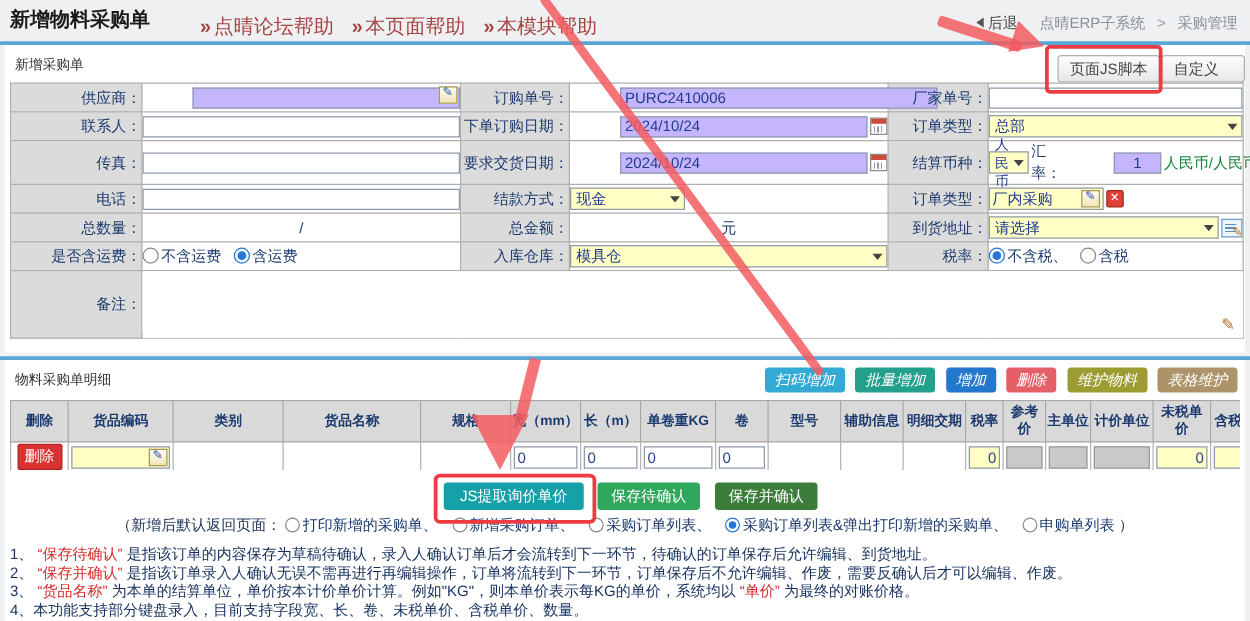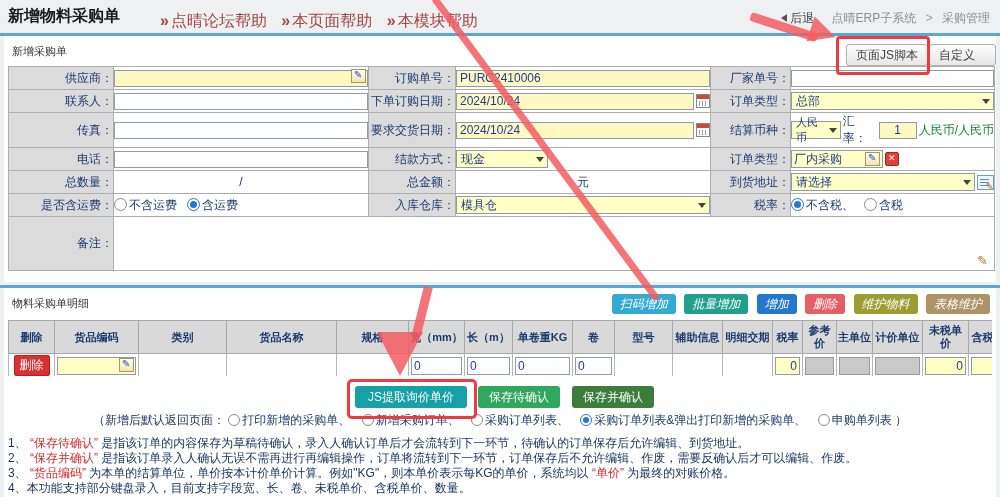--- a/index.html
+++ b/index.html
@@ -31,21 +31,21 @@
     background:linear-gradient(#fdfdfd,#e7e7e7);border:1px solid #b0b0b0;border-radius:3px;cursor:pointer;box-sizing:border-box;}
   #btn-pagejs{left:842px;}
   #btn-customform{left:925px;}
   
   table.form{position:absolute;left:4px;top:30px;border-collapse:collapse;table-layout:fixed;width:986px;font-size:12px;}
   table.form td{border:1px solid #aeaeae;height:23px;padding:0;box-sizing:border-box;}
   td.lbl{background:#dbdbdb;color:#1c3a6e;text-align:right;padding-right:4px;}
   td.fld{background:#fff;padding:2px 3px;}
   .fldflex{display:flex;align-items:center;gap:2px;height:100%;}
   .inp{height:17px;border:1px solid #8d9bab;font-size:12px;color:#203c8f;padding:0 3px;box-sizing:border-box;background:#fff;outline:none;font-family:inherit;}
-  .inp.yellow{background:#fef9c3;}
+  .inp.yellow{background:#c4b5fd;margin-left:40px;}
   .grow{flex:1;min-width:0;}
   .center-val{width:100%;text-align:center;color:#1c3a6e;}
   
   .sel{display:inline-flex;align-items:center;justify-content:space-between;height:18px;border:1px solid #8d9bab;
     background:#ffffc6;font-size:12px;color:#203c8f;padding:0 3px 0 4px;box-sizing:border-box;cursor:pointer;}
   .sel .chev{width:0;height:0;border-left:4px solid transparent;border-right:4px solid transparent;border-top:5px solid #444;margin-left:4px;}
   
   .lk-icon{display:inline-block;width:15px;height:14px;background:linear-gradient(#fffdf2,#f1e6ba);border:1px solid #a89a50;box-sizing:border-box;position:relative;cursor:pointer;flex:0 0 auto;}
   .lk-icon::after{content:"✎";position:absolute;left:2px;top:-1px;font-size:10px;color:#2a52b0;}
   .cal-icon{display:inline-block;width:14px;height:14px;background:#fff;border:1px solid #8a8a8a;box-sizing:border-box;position:relative;cursor:pointer;flex:0 0 auto;}
@@ -356,21 +356,21 @@
   <span class="ropt"><span class="radio"></span><span>新增采购订单、</span></span>
   <span class="ropt"><span class="radio"></span><span>采购订单列表、</span></span>
   <span class="ropt"><span class="radio sel-on"></span><span>采购订单列表&amp;弹出打印新增的采购单、</span></span>
   <span class="ropt" style="margin-right:0;"><span class="radio"></span><span>申购单列表</span></span>
   <span>）</span>
 </div>
 
 <div class="notes">
   <div><span>1、 </span><span class="red-term">“保存待确认”</span><span> 是指该订单的内容保存为草稿待确认，录入人确认订单后才会流转到下一环节，待确认的订单保存后允许编辑、到货地址。</span></div>
   <div><span>2、 </span><span class="red-term">“保存并确认”</span><span> 是指该订单录入人确认无误不需再进行再编辑操作，订单将流转到下一环节，订单保存后不允许编辑、作废，需要反确认后才可以编辑、作废。</span></div>
-  <div><span>3、 </span><span class="red-term">“货品编码”</span><span> 为本单的结算单位，单价按本计价单价计算。例如"KG"，则本单价表示每KG的单价，系统均以 </span><span class="red-term">“单价”</span><span> 为最终的对账价格。</span></div>
+  <div><span>3、 </span><span class="red-term">“货品名称”</span><span> 为本单的结算单位，单价按本计价单价计算。例如"KG"，则本单价表示每KG的单价，系统均以 </span><span class="red-term">“单价”</span><span> 为最终的对账价格。</span></div>
   <div><span>4、本功能支持部分键盘录入，目前支持字段宽、长、卷、未税单价、含税单价、数量。</span></div>
 </div>
 
 <div class="anno" id="anno-line"></div>
 <div class="anno" id="anno-shaft-down"></div>
 <div class="anno" id="anno-head-down"></div>
 <div class="anno" id="anno-shaft-right"></div>
 <div class="anno" id="anno-head-right"></div>
 <div class="anno" id="anno-rect-js"></div>
 <div class="anno" id="anno-rect-extract"></div>

